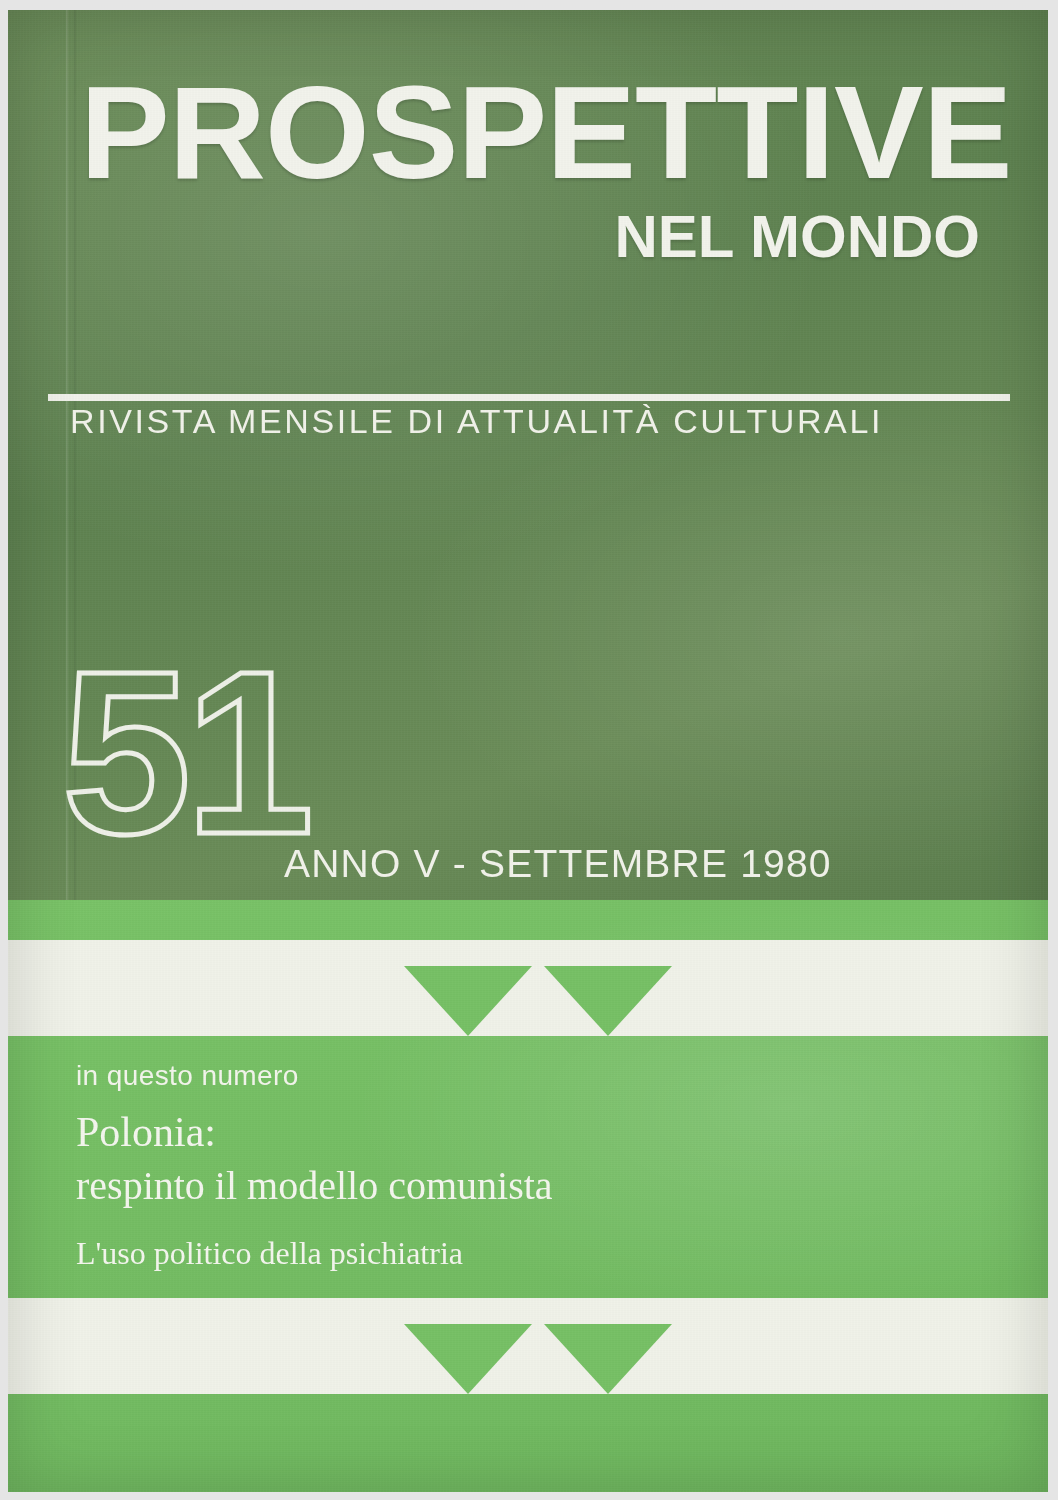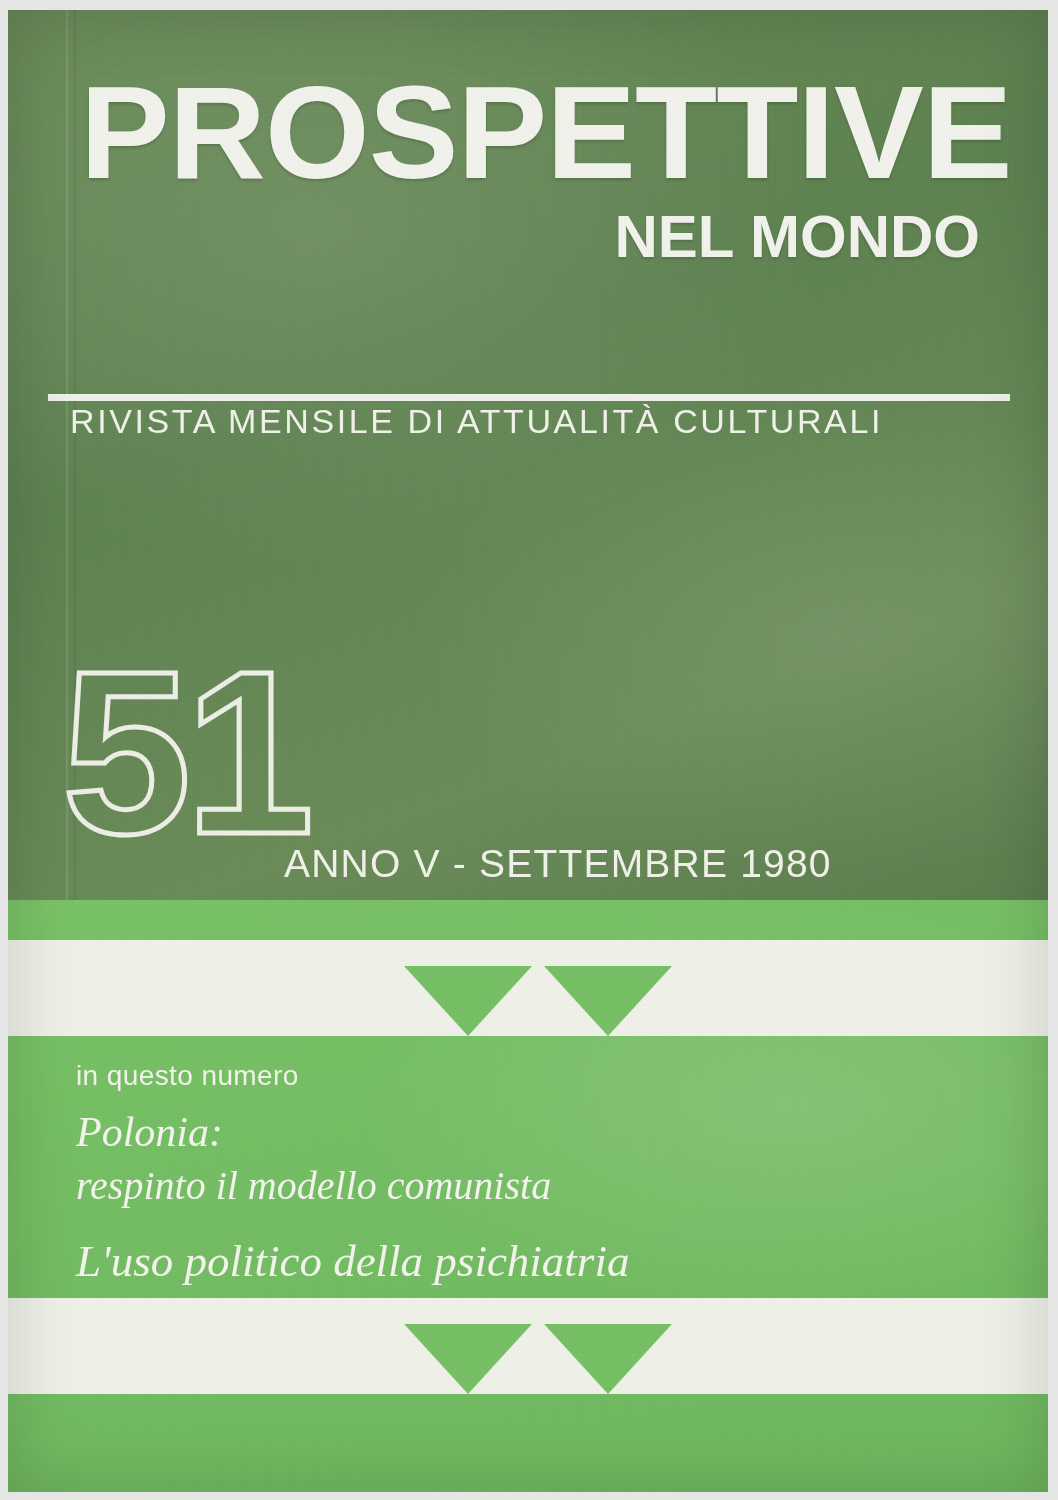--- a/index.html
+++ b/index.html
@@ -173,33 +173,32 @@
     font-size: 28px;
     letter-spacing: 0.4px;
   }
   .headline {
     position: absolute;
     left: 68px;
     top: 1098px;
     width: 900px;
     color: #f4f6ee;
     font-family: "Liberation Serif", serif;
-    font-style: italic;
   }
   .headline .l1 {
     font-size: 42px;
     line-height: 1.18;
     margin-bottom: 4px;
   }
   .headline .l2 {
     font-size: 40px;
     line-height: 1.18;
   }
   .headline .l3 {
-    font-size: 45px;
+    font-size: 32px;
     line-height: 1.18;
     margin-top: 26px;
   }
 
   
   .vignette {
     position: absolute;
     inset: 0;
     pointer-events: none;
     box-shadow: inset 0 0 70px rgba(0,0,0,0.16);

